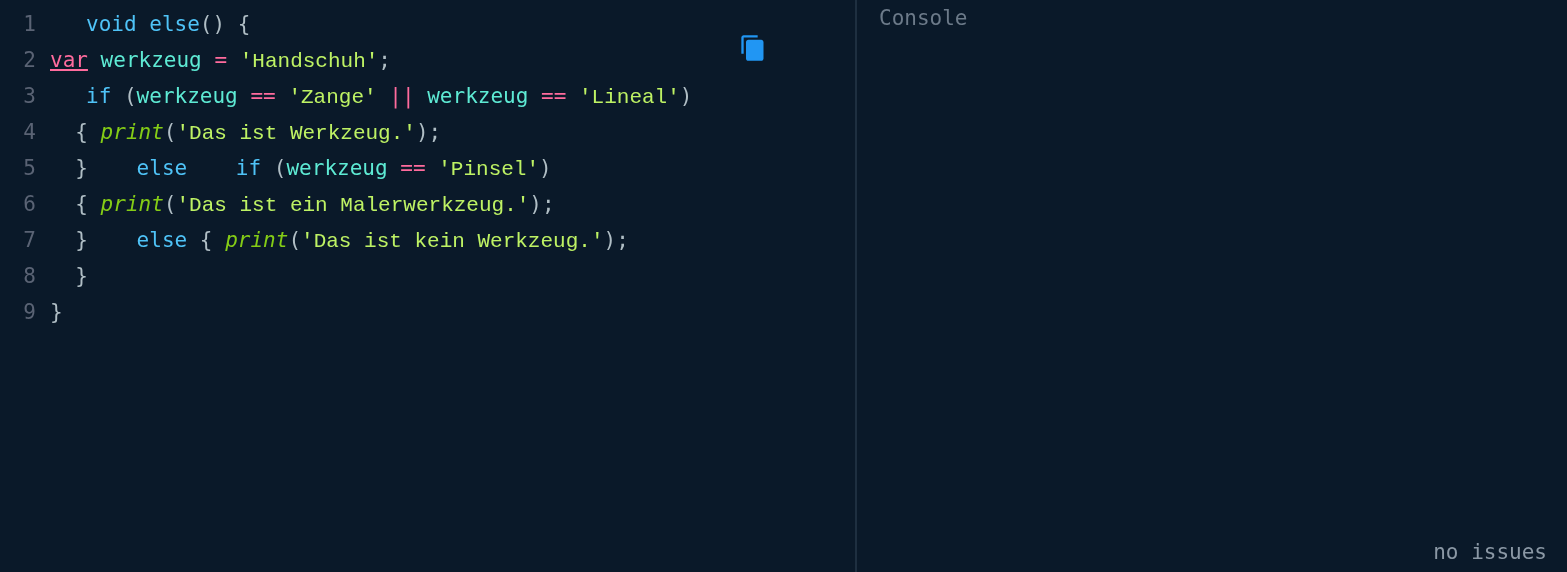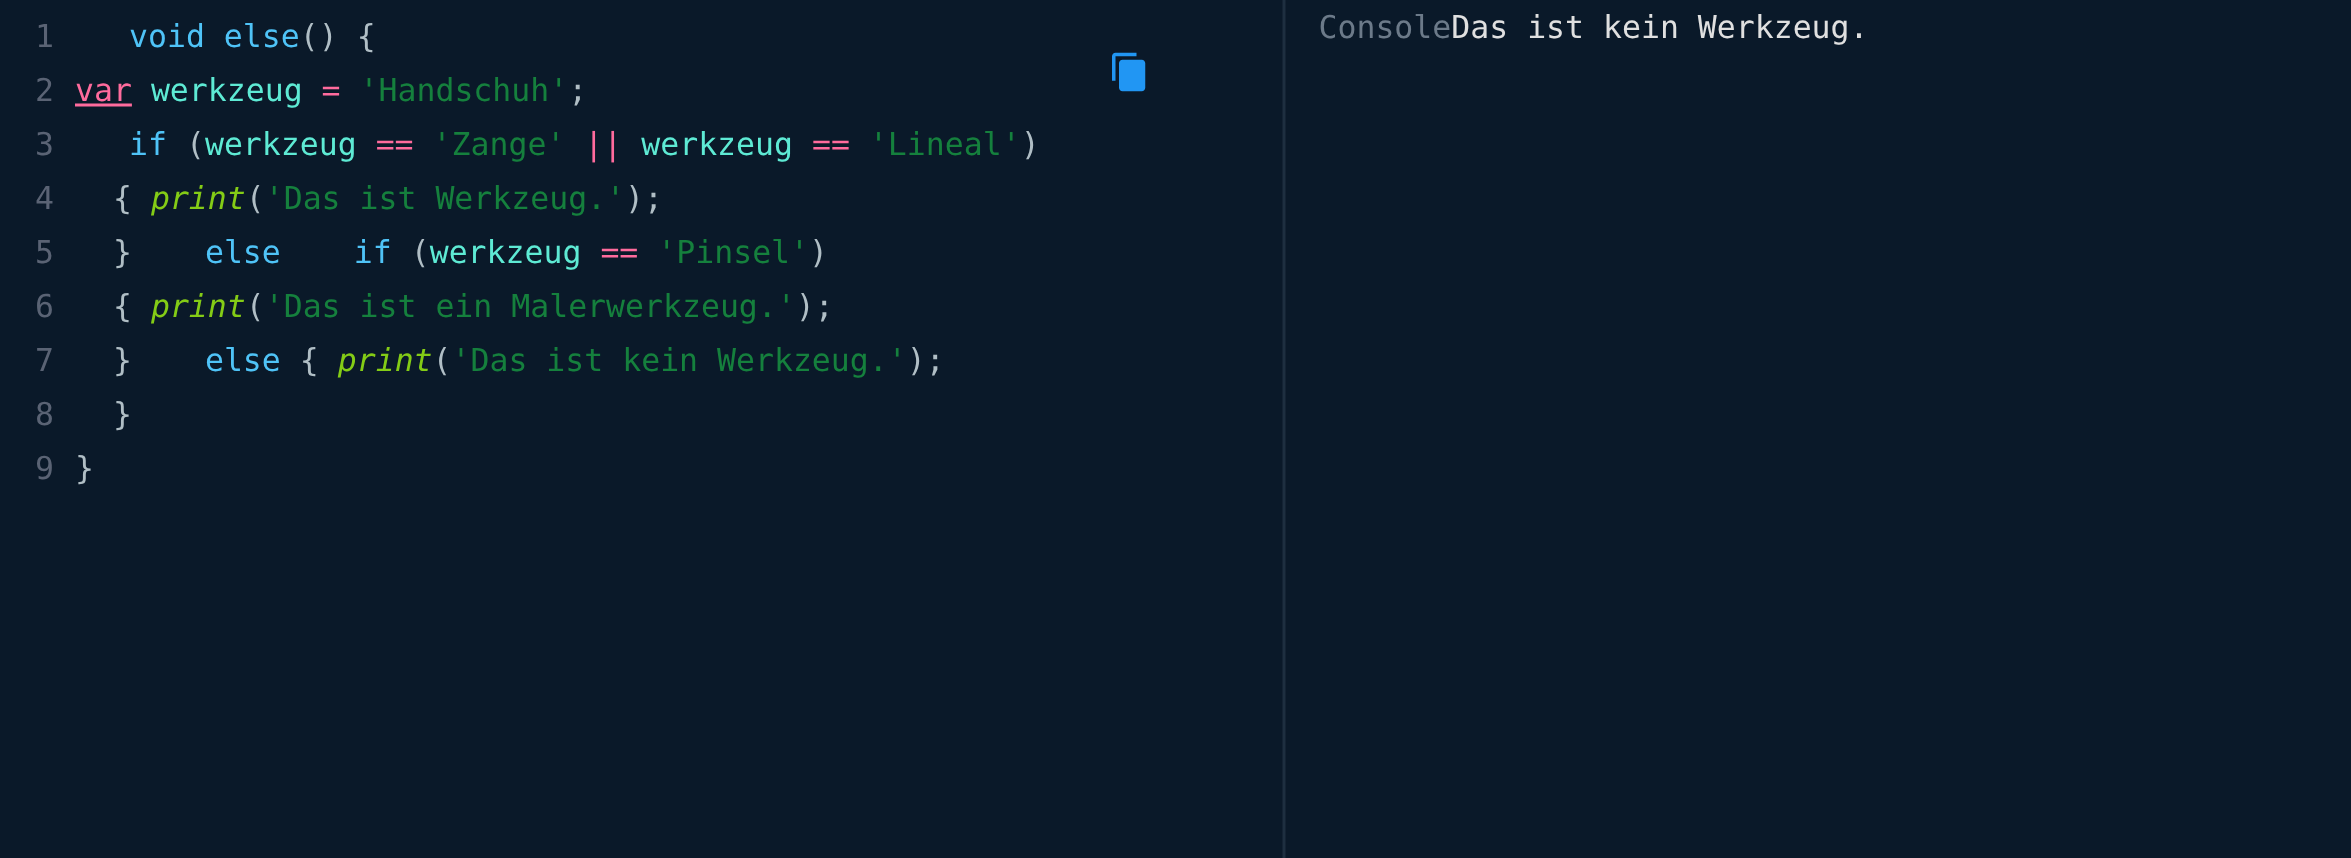--- a/index.html
+++ b/index.html
@@ -45,21 +45,21 @@
       white-space: pre;
     }
     .tok-keyword { color: #4fc3f7; margin-left: 36px; }
     .tok-func { color: #4fc3f7; }
     .tok-paren { color: #b0bec5; }
     .tok-brace { color: #b0bec5; }
     .tok-semi { color: #b0bec5; }
     .tok-var { color: #ff6b9d; text-decoration: underline; }
     .tok-ident { color: #5eead4; }
     .tok-assign { color: #ff6b9d; }
-    .tok-string { color: #15803d; }
+    .tok-string { color: #bef264; font-family: Liberation Mono, monospace; }
     .tok-op { color: #ff6b9d; }
     .tok-call { color: #84cc16; font-style: italic; }
     .tok-plain { color: #e0e0e0; }
 
     .copy-button {
       position: absolute;
       top: 34px;
       right: 88px;
       width: 28px;
       height: 28px;
@@ -73,21 +73,21 @@
 
     .divider {
       width: 2px;
       background: #1e2f40;
       flex-shrink: 0;
     }
 
     .console-pane {
       flex: 1;
       display: flex;
-      flex-direction: row;
+      flex-direction: column;
       padding: 6px 20px 8px 22px;
       position: relative;
     }
     .console-title {
       color: #6c7a89;
       font-size: 21px;
       margin-bottom: 16px;
       font-family: 'Menlo', 'Monaco', 'Consolas', monospace;
     }
     .console-output {
@@ -150,14 +150,14 @@
     <svg viewBox="0 0 24 24" fill="currentColor">
       <path d="M16 1H4C2.9 1 2 1.9 2 3v14h2V3h12V1zm3 4H8C6.9 5 6 5.9 6 7v14c0 1.1 0.9 2 2 2h11c1.1 0 2-0.9 2-2V7c0-1.1-0.9-2-2-2z"></path>
     </svg>
   </div>
 </div>
 
 <div class="divider"></div>
 
 <div class="console-pane">
   <div class="console-title">Console</div>
-  <div class="console-output">Das ist kein Werkzeug.</div>
+  <div class="status-bar">no issues</div>
 </div>
 
 </body></html>

